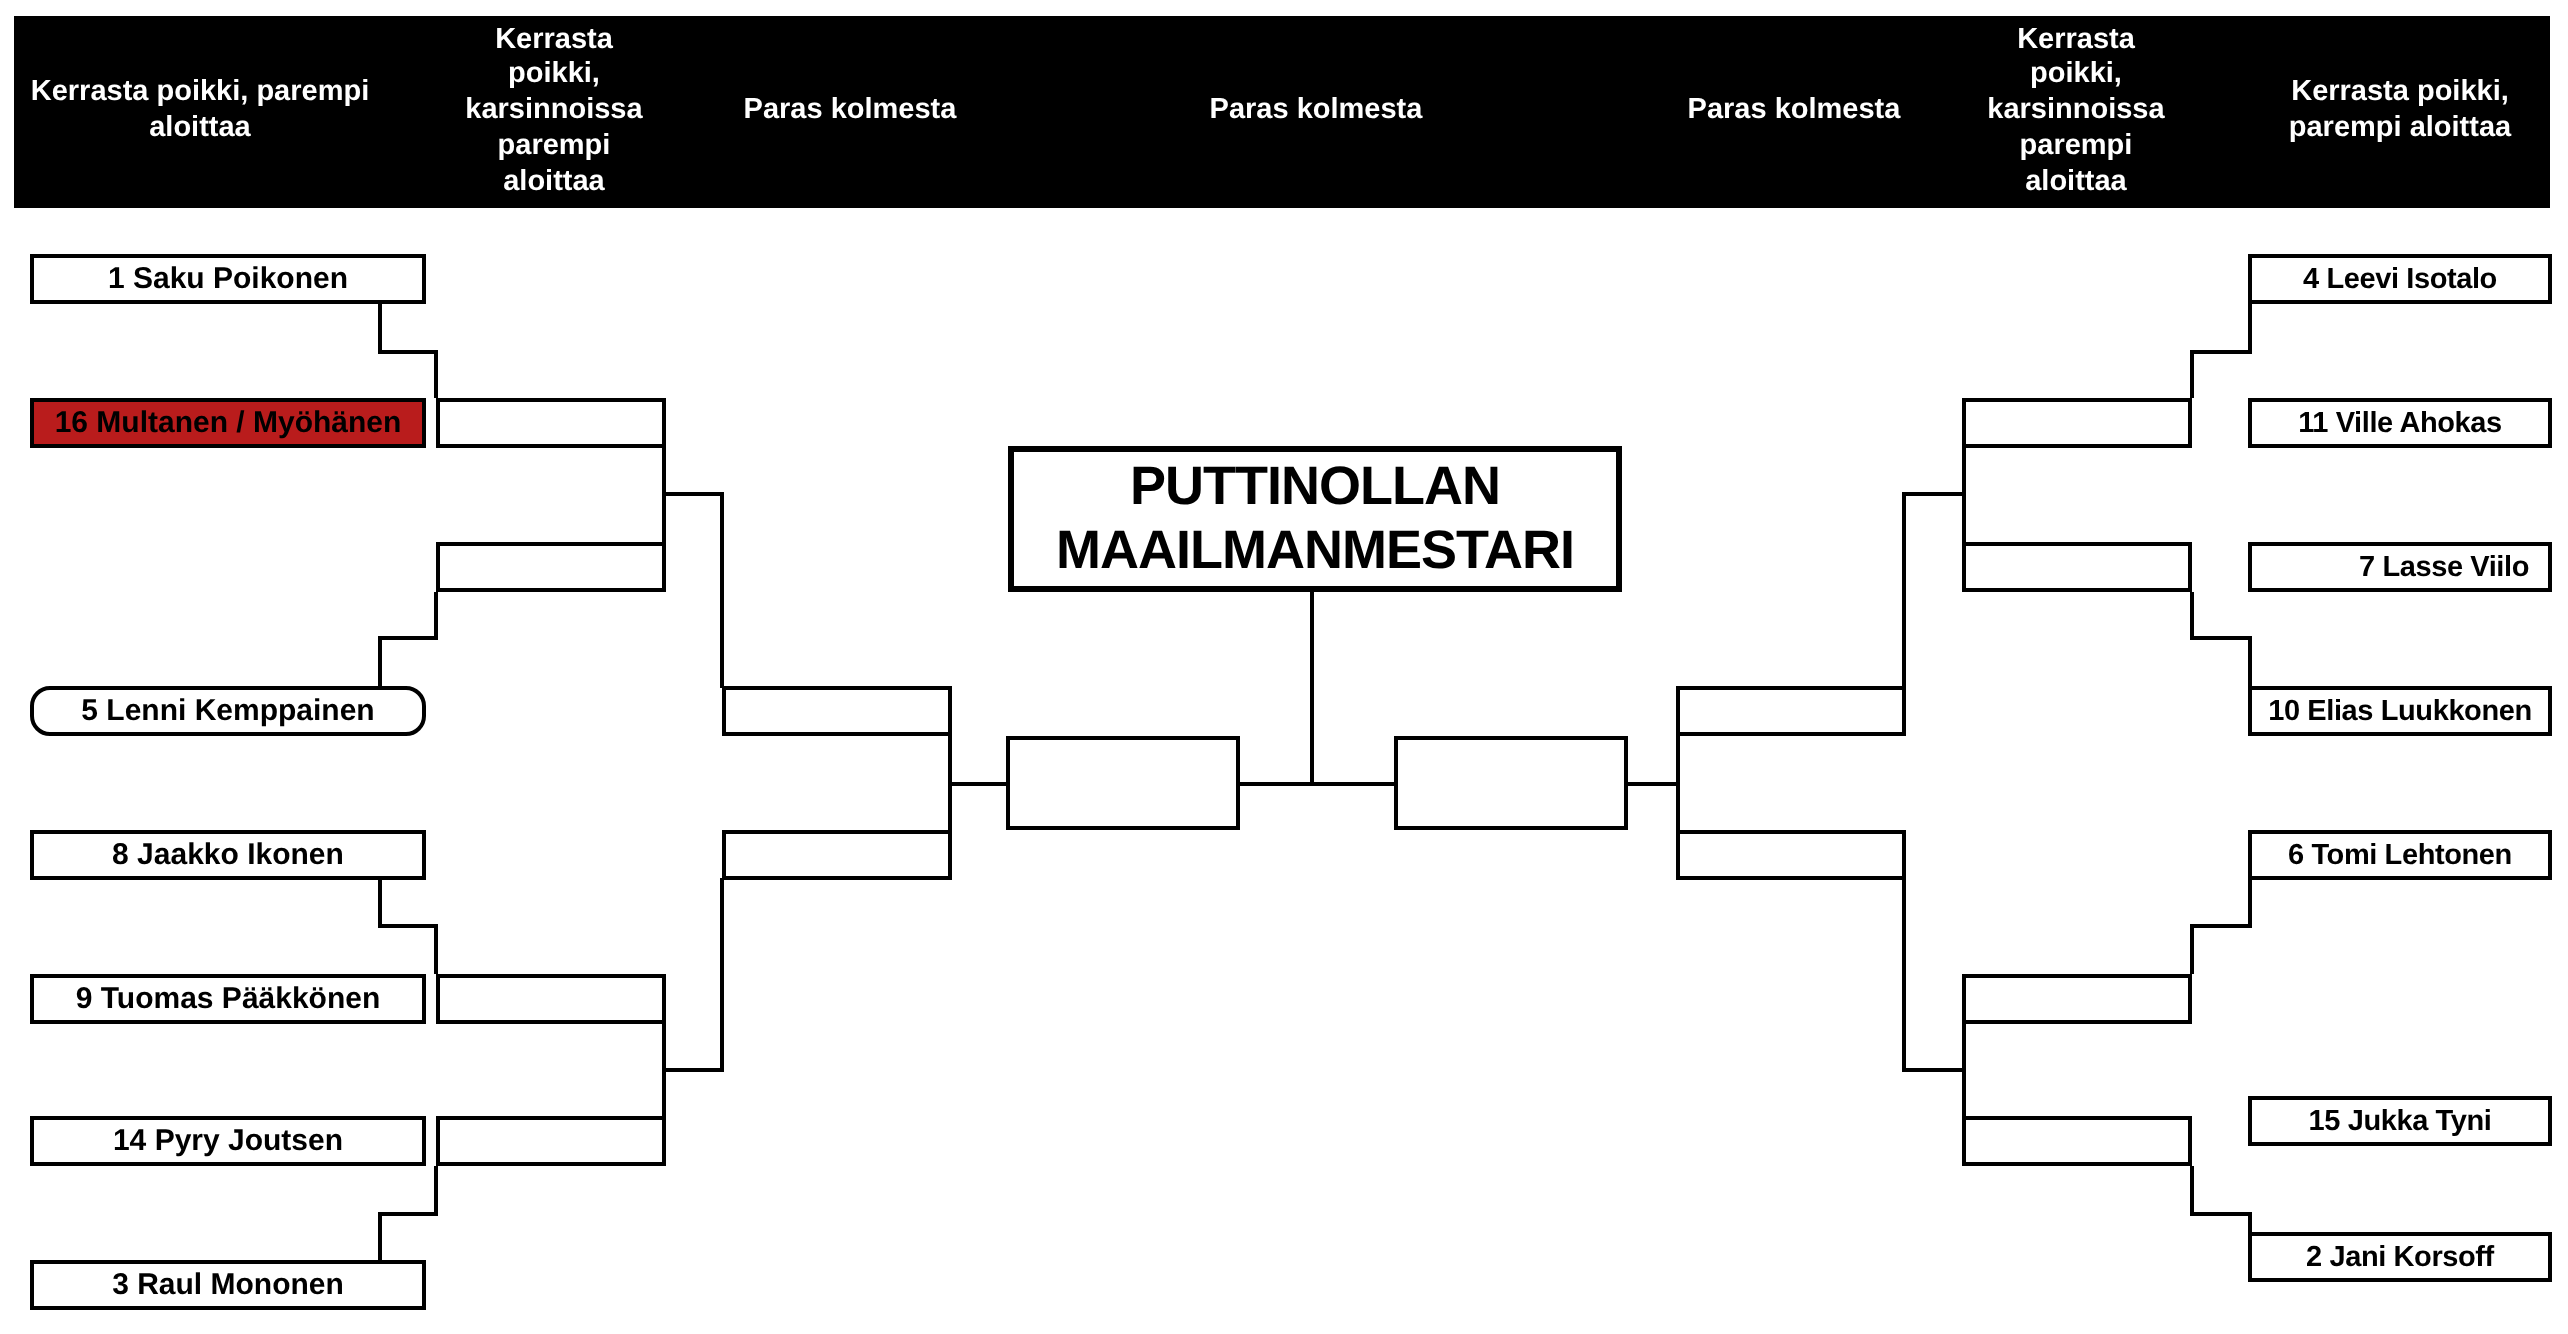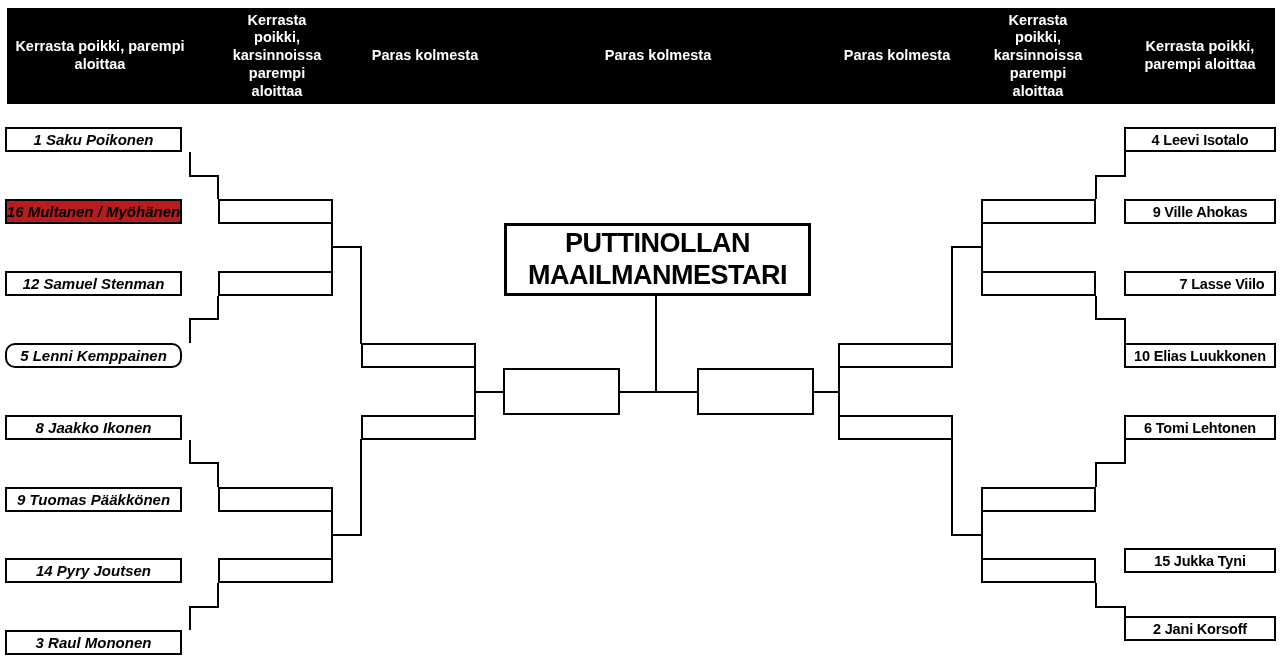--- a/index.html
+++ b/index.html
@@ -13,21 +13,21 @@
     position:absolute;top:8px;height:96px;display:flex;align-items:center;justify-content:center;
     color:#ffffff;font-weight:bold;font-size:14.5px;line-height:1.22;text-align:center;
   }
   .hcell span{display:inline-block;}
   
   .slot{
     position:absolute;box-sizing:border-box;border:2px solid #000000;background:#ffffff;
     display:flex;align-items:center;justify-content:center;
     font-weight:bold;font-size:15px;white-space:nowrap;color:#000000;
   }
-  .pL{left:5px;width:177px;height:25px;font-style:italic;}
+  .pL{left:15px;width:198px;height:25px;}
   .pR{left:1124px;width:152px;height:25px;font-size:14.5px;letter-spacing:-0.2px;}
   .r2L{left:218px;width:115px;height:25px;}
   .r2R{left:981px;width:115px;height:25px;}
   .sfL{left:361px;width:115px;height:25px;}
   .sfR{left:838px;width:115px;height:25px;}
   .finL{left:503px;top:368px;width:117px;height:47px;}
   .finR{left:697px;top:368px;width:117px;height:47px;}
   .hl{background:#b91c1c;}
   
   #titlebox{
@@ -102,29 +102,28 @@
       <path d="M952 536 V439"></path>
     </g>
   </svg>
 
   <div id="titlebox">
     <span>PUTTINOLLAN MAAILMANMESTARI</span>
   </div>
 
   <div class="slot pL" style="top:127px;">1 Saku Poikonen</div>
   <div class="slot pL hl" style="top:199px;">16 Multanen / Myöhänen</div>
-  <div class="slot pL" style="top:271px;">12 Samuel Stenman</div>
   <div class="slot pL" style="top:343px;border-radius:10px;">5 Lenni Kemppainen</div>
   <div class="slot pL" style="top:415px;">8 Jaakko Ikonen</div>
   <div class="slot pL" style="top:487px;">9 Tuomas Pääkkönen</div>
   <div class="slot pL" style="top:558px;">14 Pyry Joutsen</div>
   <div class="slot pL" style="top:630px;">3 Raul Mononen</div>
 
   <div class="slot pR" style="top:127px;">4 Leevi Isotalo</div>
-  <div class="slot pR" style="top:199px;">9 Ville Ahokas</div>
+  <div class="slot pR" style="top:199px;">11 Ville Ahokas</div>
   <div class="slot pR" style="top:271px;padding-left:44px;">7 Lasse Viilo</div>
   <div class="slot pR" style="top:343px;">10 Elias Luukkonen</div>
   <div class="slot pR" style="top:415px;">6 Tomi Lehtonen</div>
   <div class="slot pR" style="top:548px;">15 Jukka Tyni</div>
   <div class="slot pR" style="top:616px;">2 Jani Korsoff</div>
 
   <div class="slot r2L" style="top:199px;"></div>
   <div class="slot r2L" style="top:271px;"></div>
   <div class="slot r2L" style="top:487px;"></div>
   <div class="slot r2L" style="top:558px;"></div>

